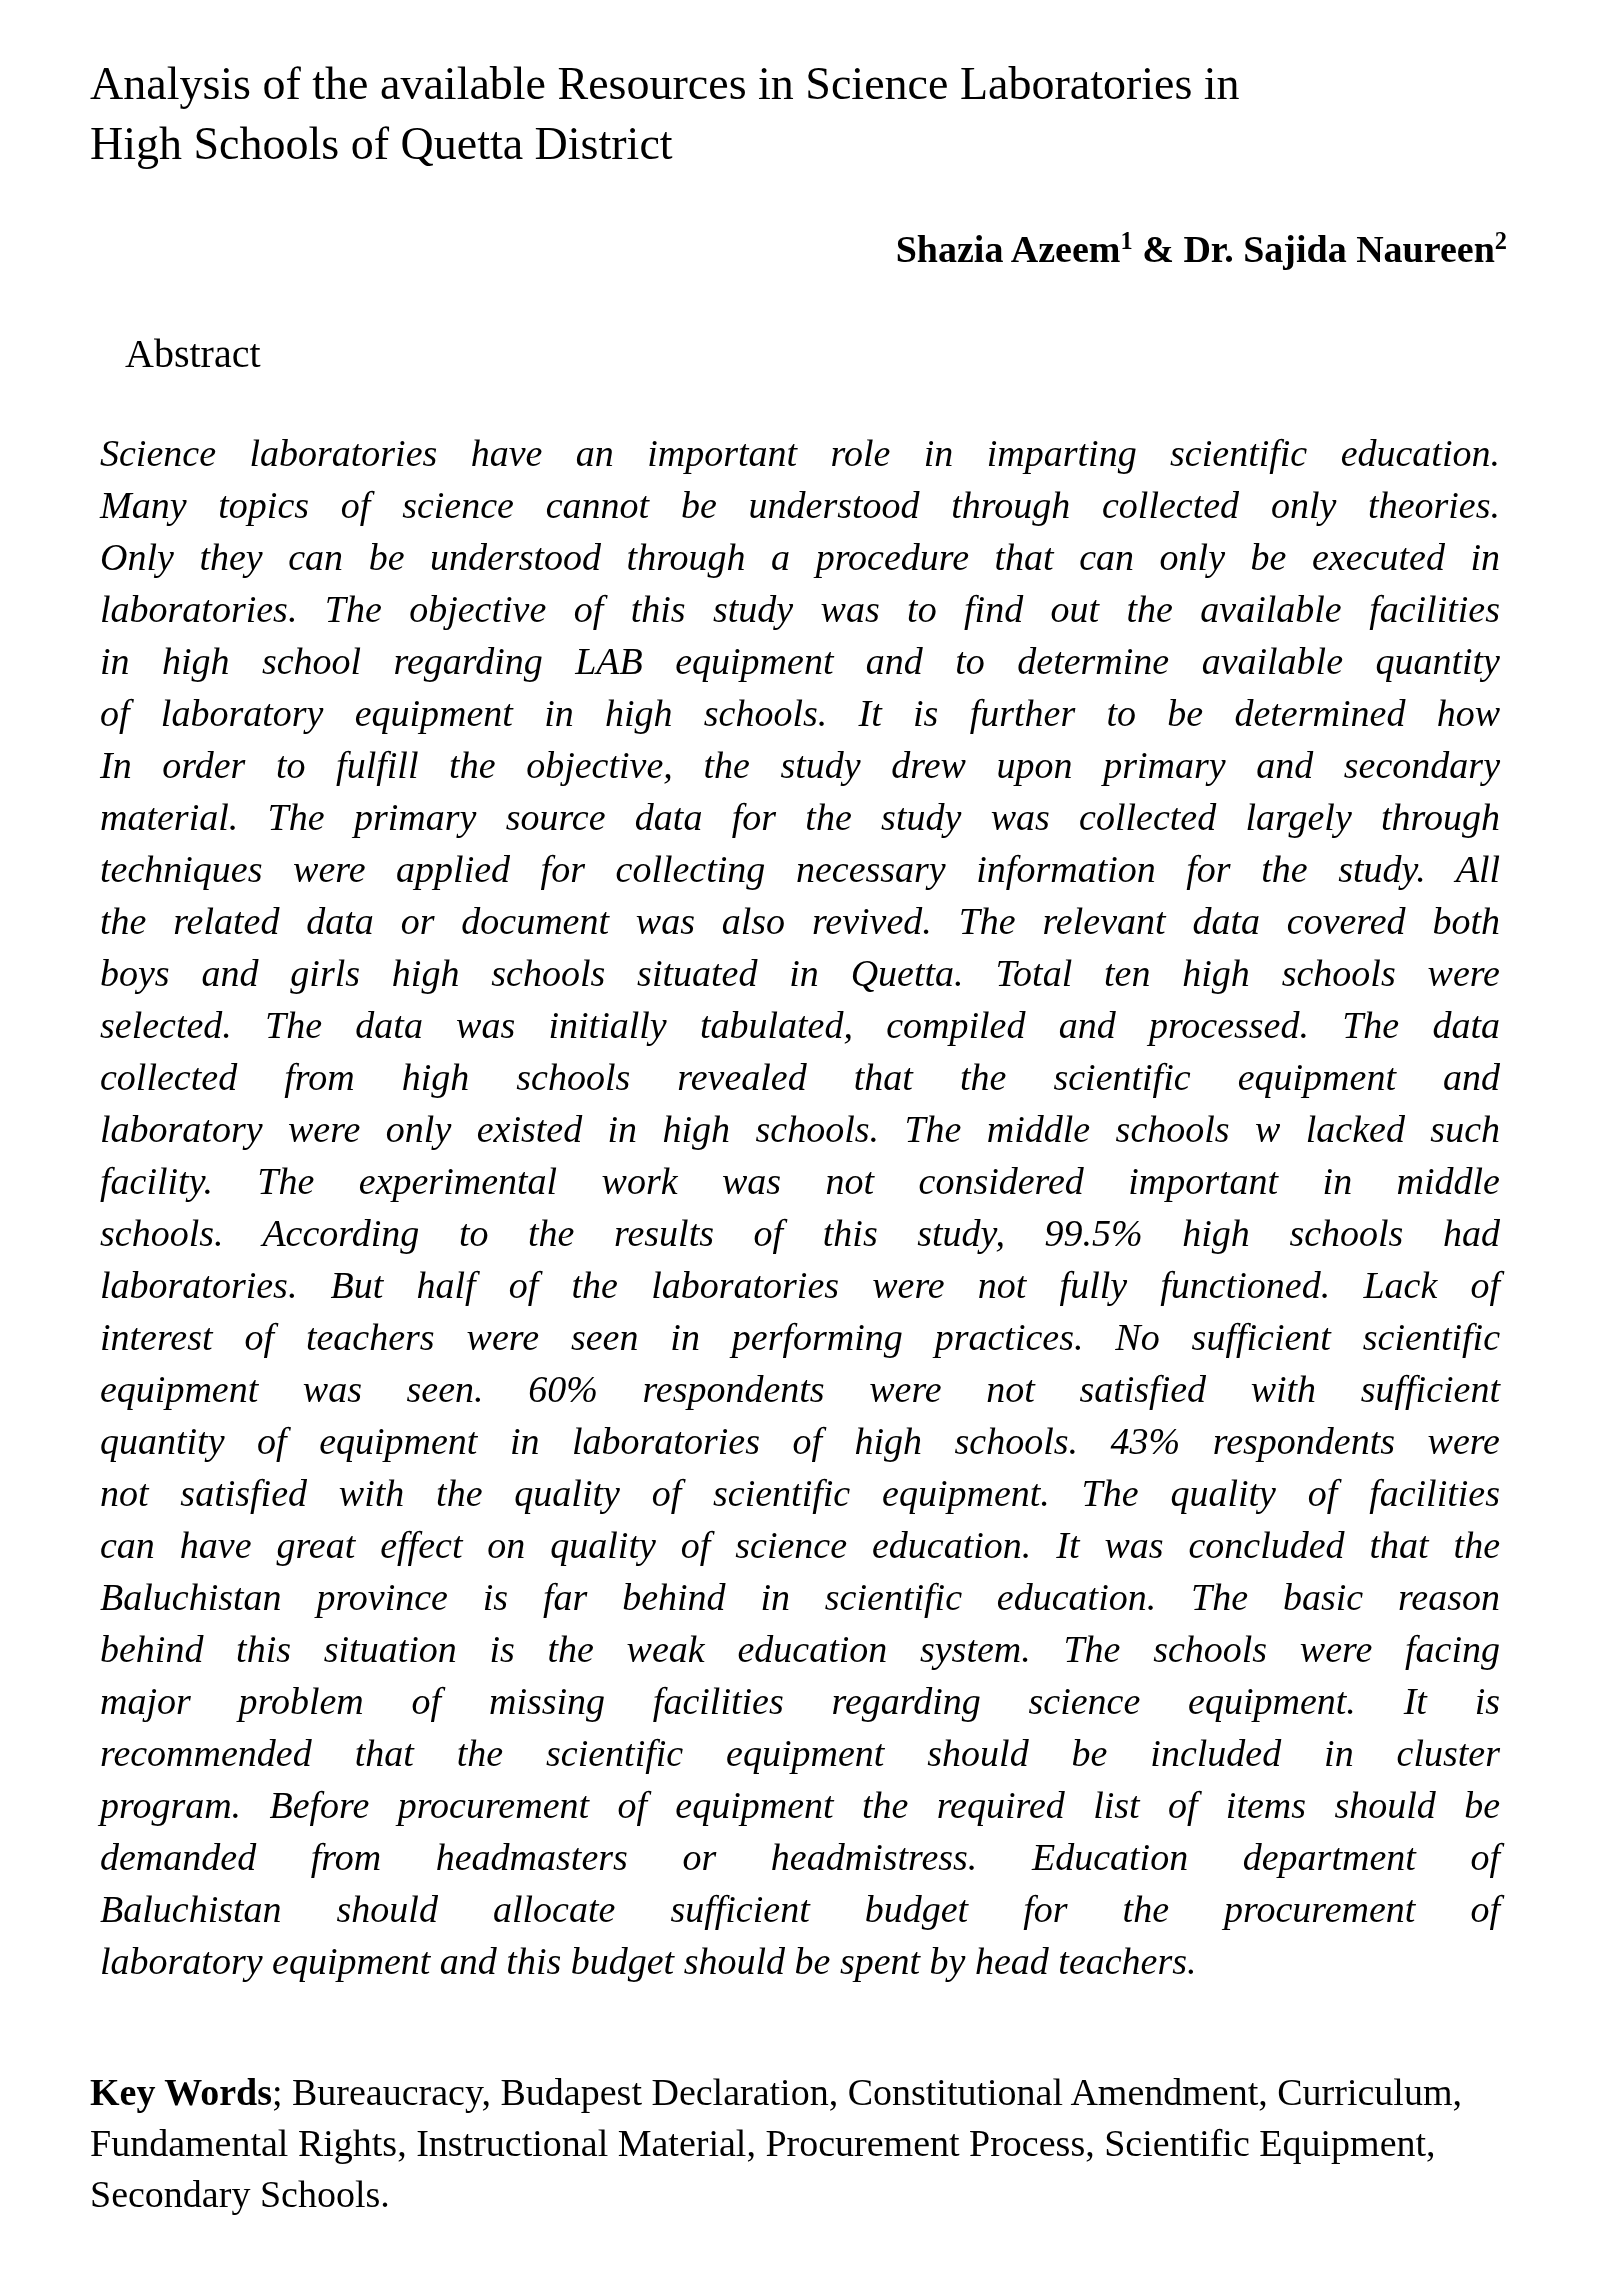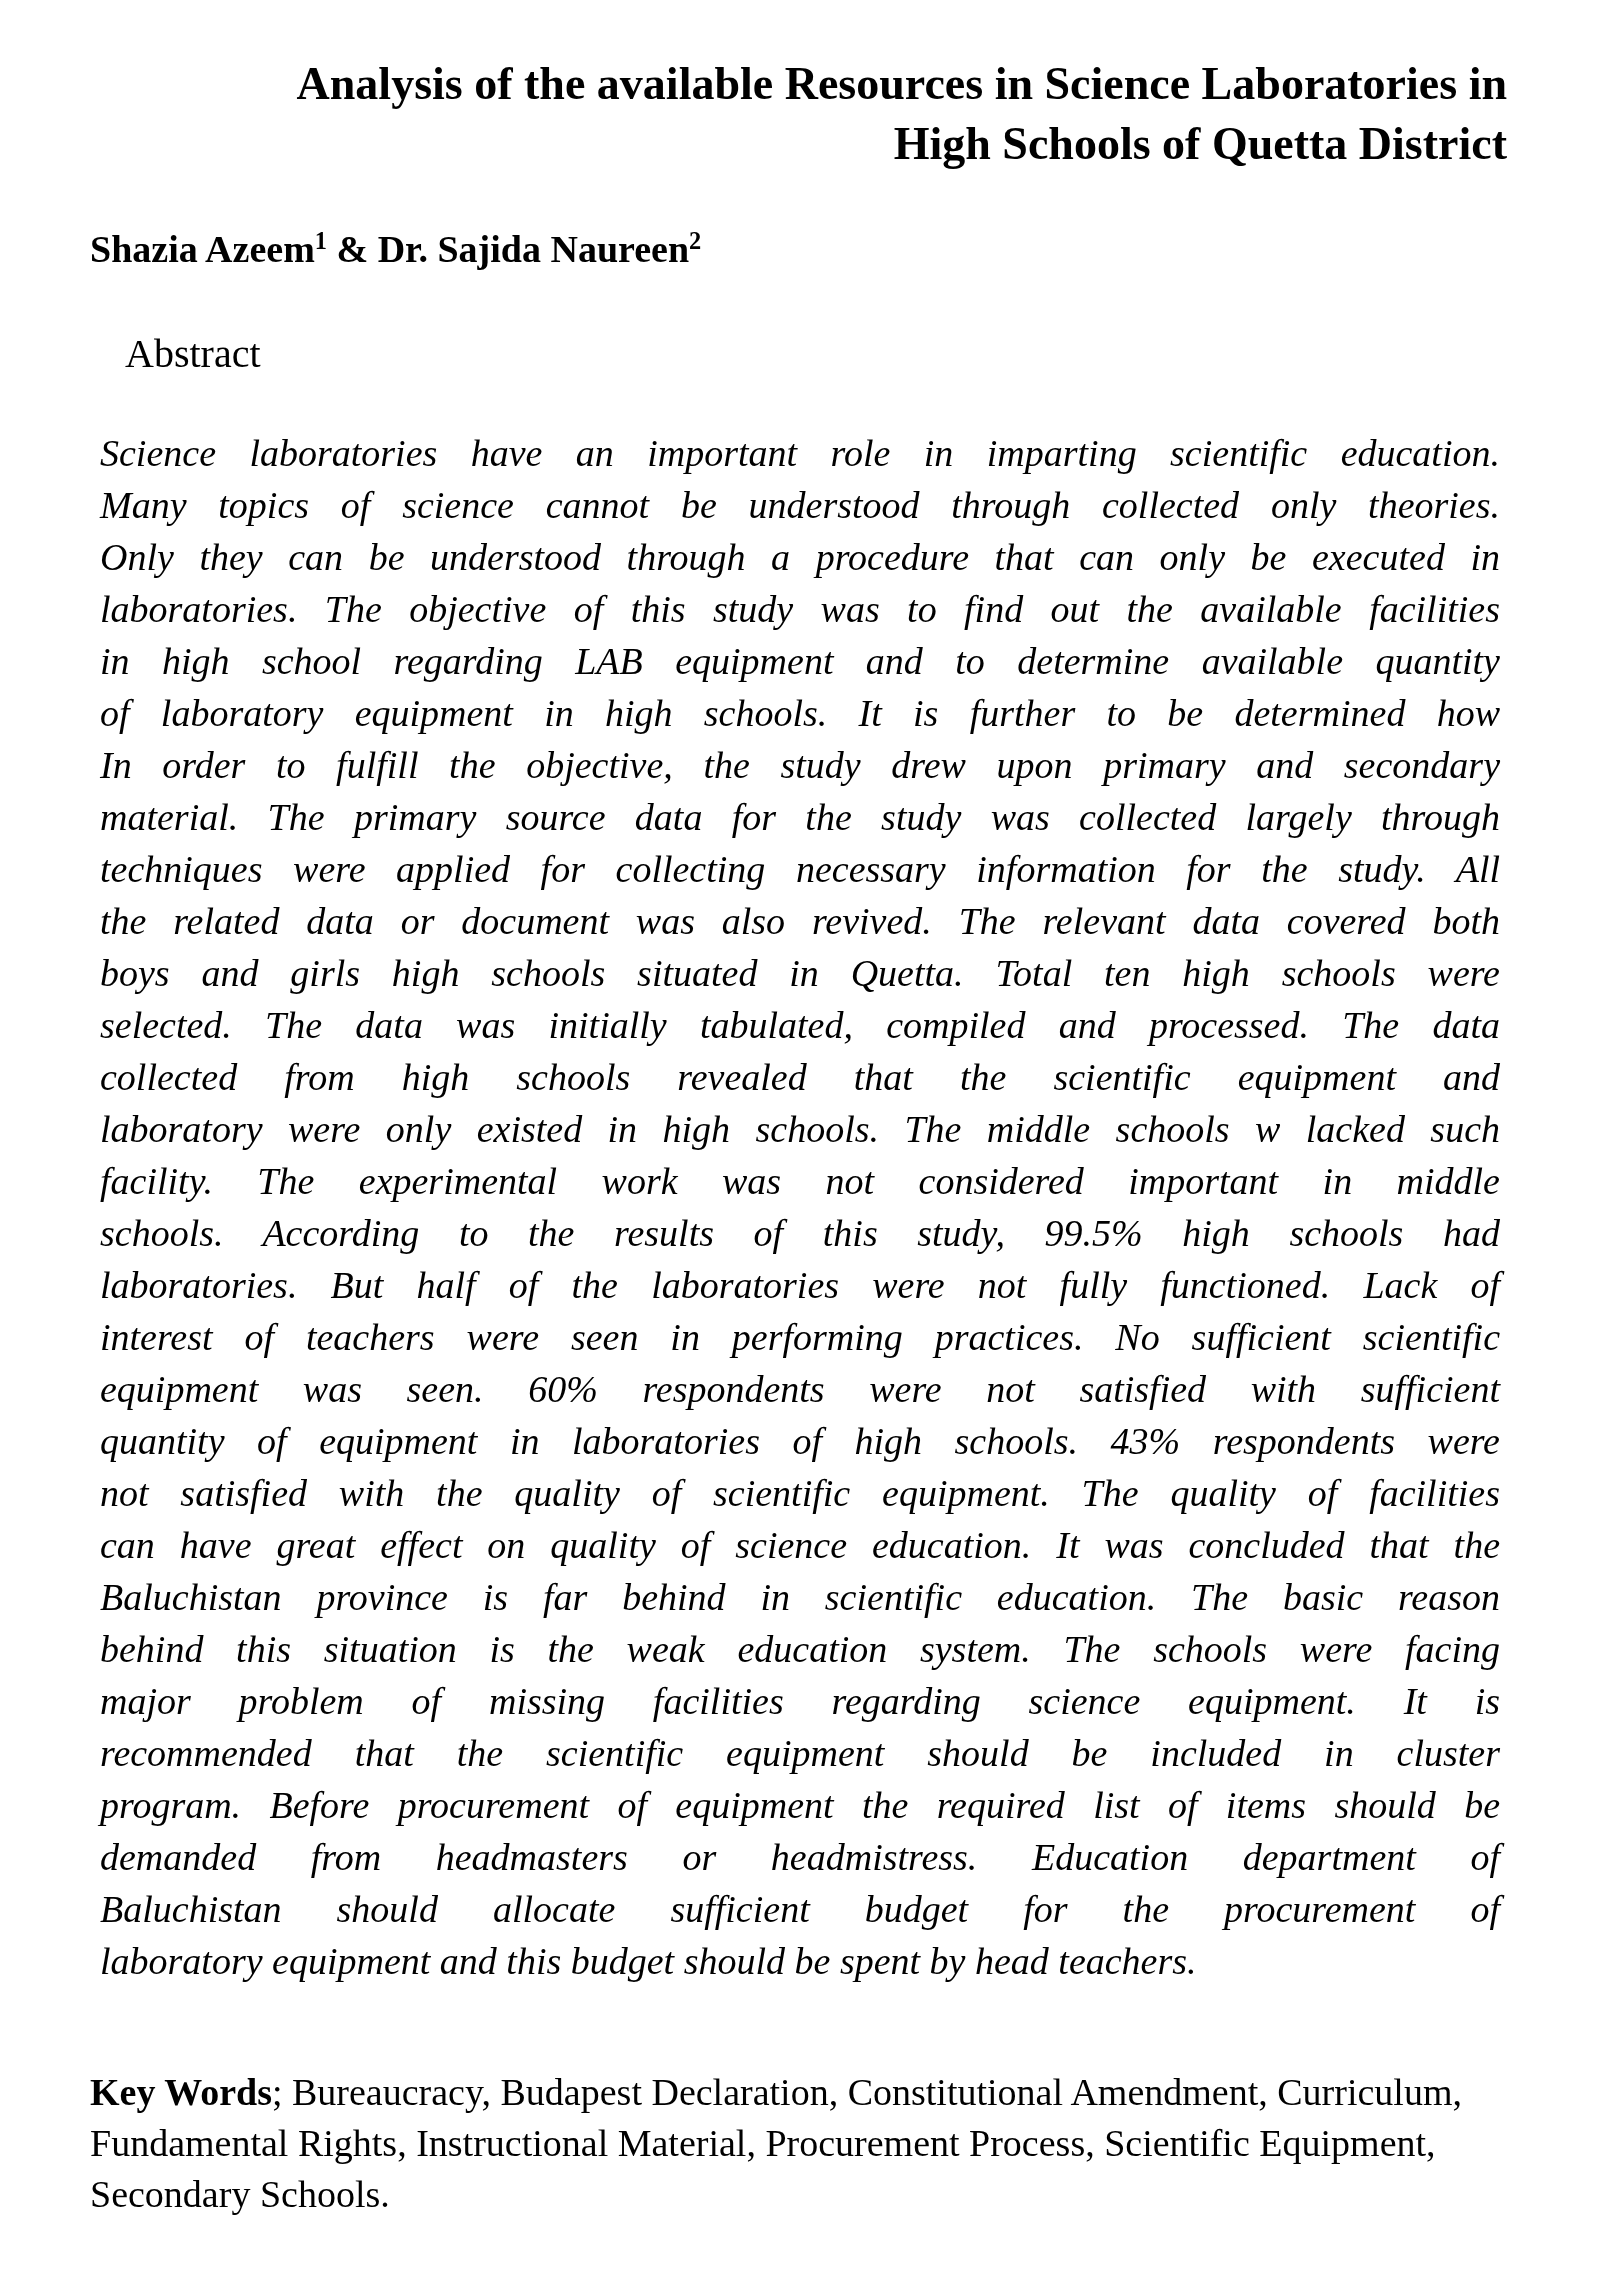--- a/index.html
+++ b/index.html
@@ -1,18 +1,18 @@
 <!DOCTYPE html>
 <html style="font-size:14.5px"><head>
 <meta charset="utf-8">
 <style>
   html, body { margin: 0; padding: 0; background: #ffffff; }
   body { width: 1598px; height: 2292px; position: relative; overflow: hidden; color: #000; font-family: "Liberation Serif", serif; }
-  .title { position: absolute; left: 90px; width: 1417px; top: 54px; text-align: right; font-weight: bold; font-size: 46px; line-height: 60px; }
-  .authors { position: absolute; left: 90px; width: 1417px; top: 226px; text-align: left; font-weight: bold; font-size: 38px; line-height: 47px; }
+  .title { position: absolute; left: 90px; width: 1417px; top: 54px; text-align: left; font-weight: normal; font-size: 46px; line-height: 60px; }
+  .authors { position: absolute; left: 90px; width: 1417px; top: 226px; text-align: right; font-weight: bold; font-size: 38px; line-height: 47px; }
   .authors sup { font-size: 24.4px; vertical-align: 12.7px; line-height: 0; }
   .abstract-heading { position: absolute; left: 125px; top: 329px; font-weight: normal; font-size: 40px; line-height: 49px; }
   .abstract { position: absolute; left: 100px; width: 1400px; top: 405px; font-style: italic; font-size: 38px; line-height: 52px; text-align: justify; margin-top: 22px; }
   .abstract .line { display: block; text-align: justify; text-align-last: justify; white-space: nowrap; }
   .abstract .line.last { text-align-last: left; }
   .keywords { position: absolute; left: 90px; width: 1411px; top: 2067px; font-size: 38px; line-height: 51px; }
   .keywords .kw-label { font-weight: bold; }
 </style>
 </head>
 <body>

